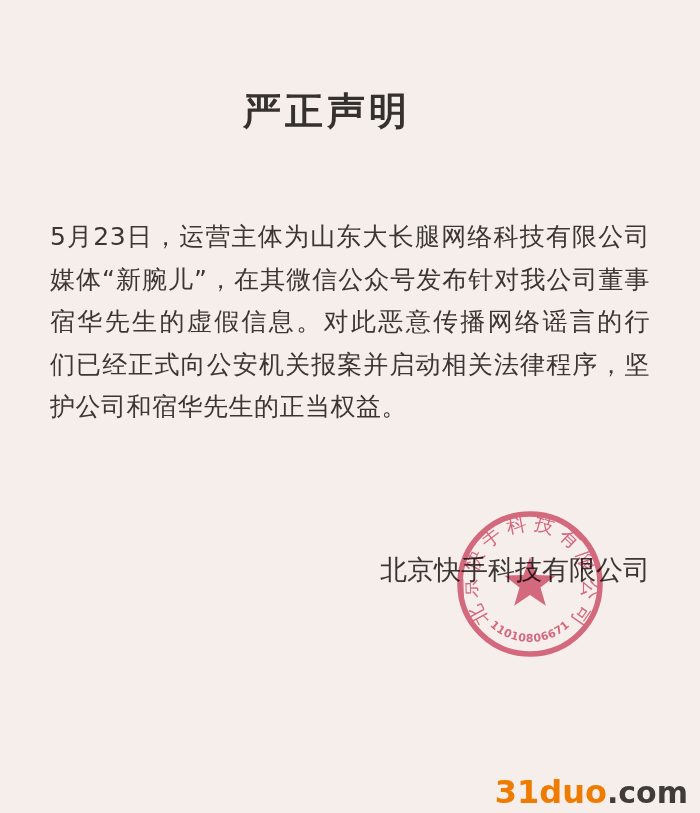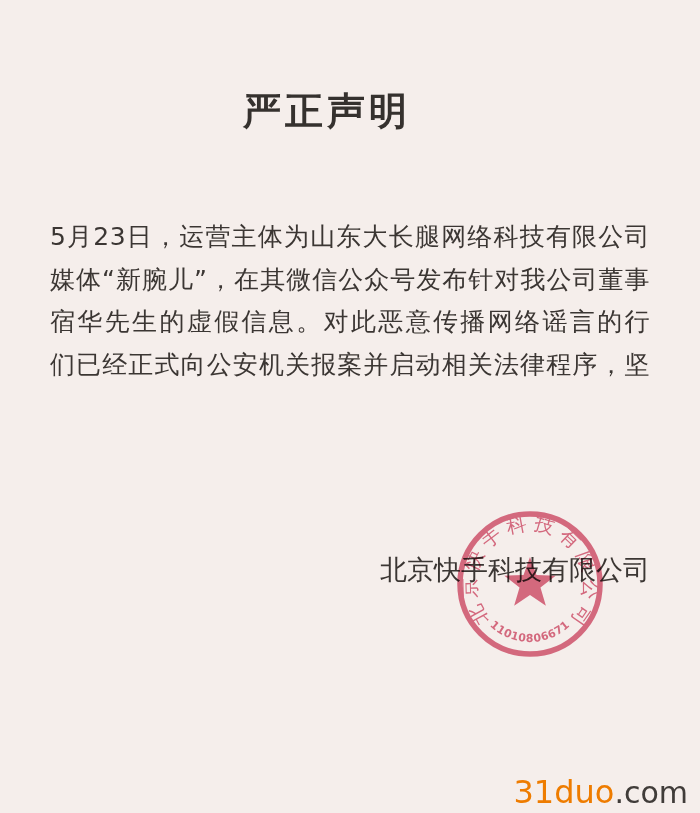--- a/index.html
+++ b/index.html
@@ -63,37 +63,38 @@
   .seal text {
     font-family: "DejaVu Sans", "Liberation Sans", sans-serif;
     fill: #d85c78;
   }
   .seal .ring-chars { font-size: 20px; letter-spacing: 5.4px; }
   .seal .serial { font-size: 11px; letter-spacing: 0.4px; font-weight: 700; }
   .watermark {
     position: absolute;
     right: 12px;
     bottom: 5px;
-    font-weight: 400;
+    font-weight: 700;
     line-height: 1;
     white-space: nowrap;
   }
   .watermark .site { color: #ee7c00; font-size: 32px; }
   .watermark .tld  { color: #403c39; font-size: 30px; }
 </style>
 </head>
 <body>
 
 <div class="title">严正声明</div>
 
 <div class="body-text">
   <div class="body-line fill">5月23日，运营主体为山东大长腿网络科技有限公司的自</div>
   <div class="body-line fill">媒体“新腕儿”，在其微信公众号发布针对我公司董事长</div>
   <div class="body-line fill">宿华先生的虚假信息。对此恶意传播网络谣言的行为，我</div>
   <div class="body-line fill">们已经正式向公安机关报案并启动相关法律程序，坚决维</div>
+  <div class="body-line">护公司和宿华先生的正当权益。</div>
 </div>
 
 <div class="signature">
   <div>北京快手科技有限公司</div>
 </div>
 
 <svg class="seal" viewBox="0 0 150 150" aria-hidden="true">
   <defs>
     <path id="sealTextArc" d="M 36.82 113.18 A 54 54 0 1 1 113.18 113.18" fill="none"></path>
     <path id="sealNumArc" d="M 34 116 A 58 58 0 0 0 116 116" fill="none"></path>

